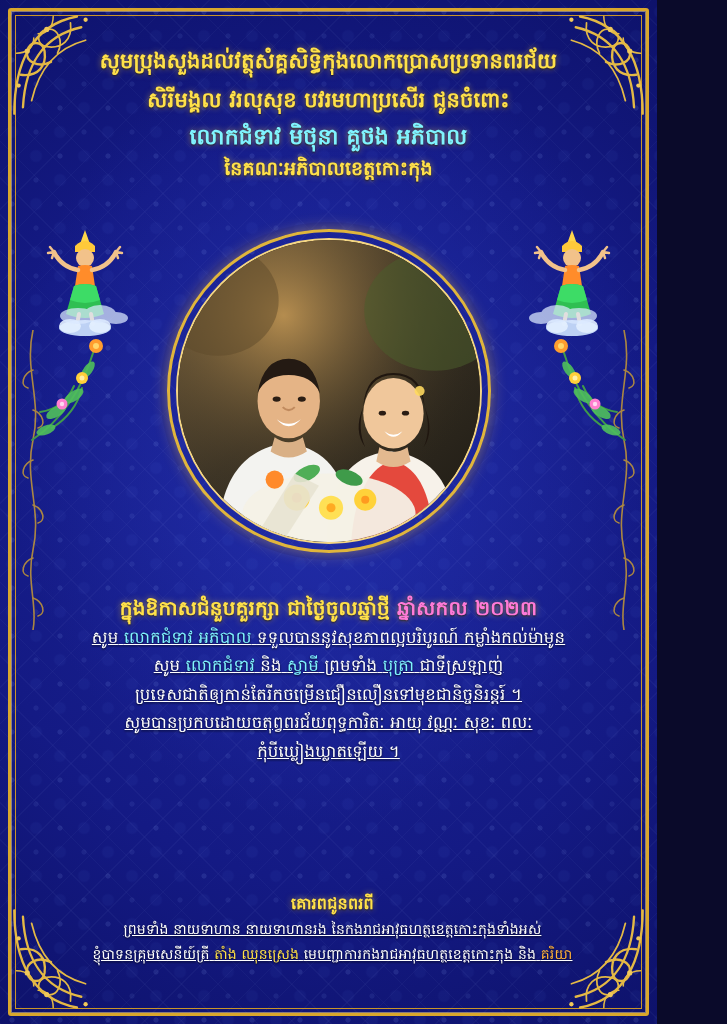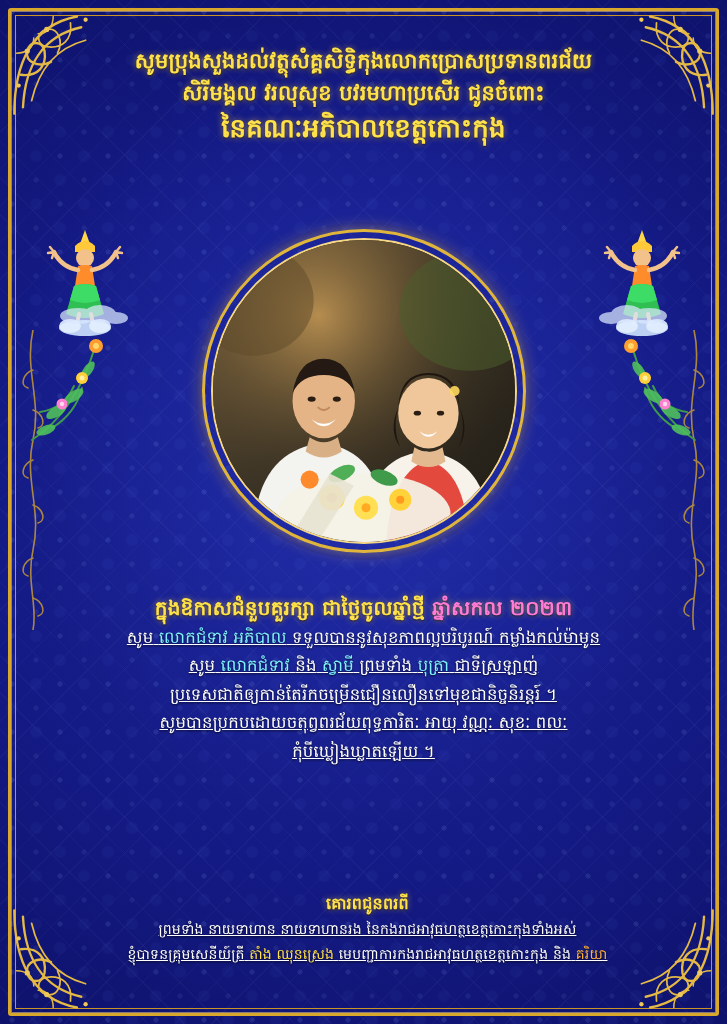--- a/index.html
+++ b/index.html
@@ -8,21 +8,21 @@
     background: #0a0a2a;
   }
   body {
     width: 727px; height: 1024px;
     font-family: "DejaVu Sans", "Liberation Sans", sans-serif;
     overflow: hidden;
   }
 
   #card {
     position: relative;
-    width: 727px; height: 1024px;
+    width: 657px; height: 1024px;
     background:
       radial-gradient(ellipse 70% 55% at 50% 42%, rgba(40,55,190,0.55) 0%, rgba(12,18,110,0.0) 70%),
       radial-gradient(ellipse 120% 80% at 50% 50%, #1b2496 0%, #141a84 45%, #0d1168 78%, #080a4a 100%);
     overflow: hidden;
   }
 
   
   #pattern {
     position: absolute; inset: 0;
     opacity: 0.22;
@@ -101,23 +101,23 @@
   .hl-white  { color: #ffffff; }
   .hl-cyan   { color: #7ff3ff; }
   .hl-pink   { color: #ff7ad9; text-align: center; }
   .hl-orange { color: #ffb13b; }
 
   .t-shadow  { text-shadow: 0 1px 2px rgba(0,0,0,.75), 0 0 7px rgba(255,200,60,.28); }
   .t-shadow2 { text-shadow: 0 1px 2px rgba(0,0,0,.8); text-decoration: underline; }
 
   #head-lines { margin-top: 2px; }
   .head1 { font-size: 21px; line-height: 1.5; font-weight: 700; }
-  .head2 { font-size: 21px; line-height: 1.5; font-weight: 700; }
+  .head2 { font-size: 21px; line-height: 1.5; font-weight: 700; margin-top: 7px; }
   .head3 { font-size: 22px; line-height: 1.55; font-weight: 700; margin-top: 4px; }
-  .head4 { font-size: 26px; line-height: 1.5; font-weight: 700; }
+  .head4 { font-size: 19px; line-height: 1.5; font-weight: 700; }
 
   
   #photo-wrap {
     position: absolute; left: 50%; transform: translateX(-50%);
     top: 238px;
     width: 306px; height: 306px;
   }
   #photo-ring {
     position: absolute; inset: -9px;
     border-radius: 50%;
@@ -445,20 +445,21 @@
         </g>
       </svg>
     </div>
   </div>
 
   <div id="content">
 
     <div id="head-lines">
       <div class="khmer head1 hl-yellow t-shadow glow-gold">សូមប្រុងសួងដល់វត្ថុសំគ្គសិទ្ធិកុងលោកប្រោសប្រទានពរជ័យ</div>
       <div class="khmer head2 hl-yellow t-shadow glow-gold">សិរីមង្គល វរលុសុខ បវរមហាប្រសើរ ជូនចំពោះ</div>
+      <div class="khmer head3 hl-cyan t-shadow glow-gold">លោកជំទាវ មិថុនា គួថង អភិបាល</div>
       <div class="khmer head4 hl-yellow t-shadow glow-gold">នៃគណៈអភិបាលខេត្តកោះកុង</div>
     </div>
 
     <div id="body-block">
       <div class="khmer line-title t-shadow">
         <span class="hl-yellow glow-gold">ក្នុងឱកាសជំនួបគួរក្សា ជាថ្ងៃចូលឆ្នាំថ្មី</span>
         <span class="hl-pink glow-gold">ឆ្នាំសកល ២០២៣</span>
       </div>
 
       <div class="khmer line hl-white t-shadow2">

